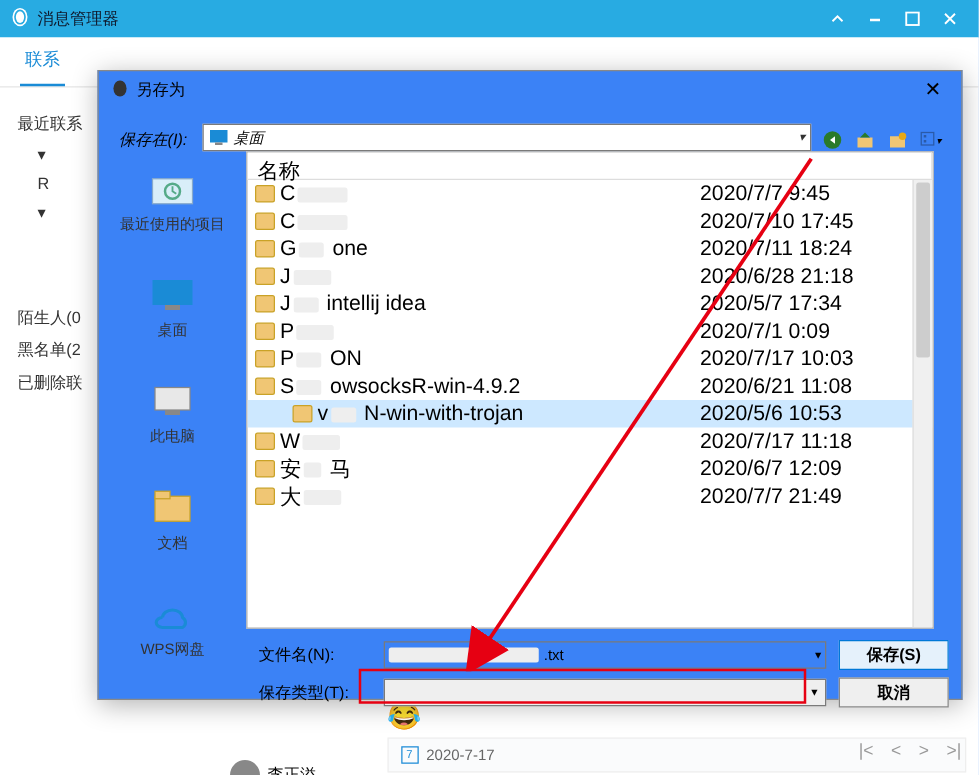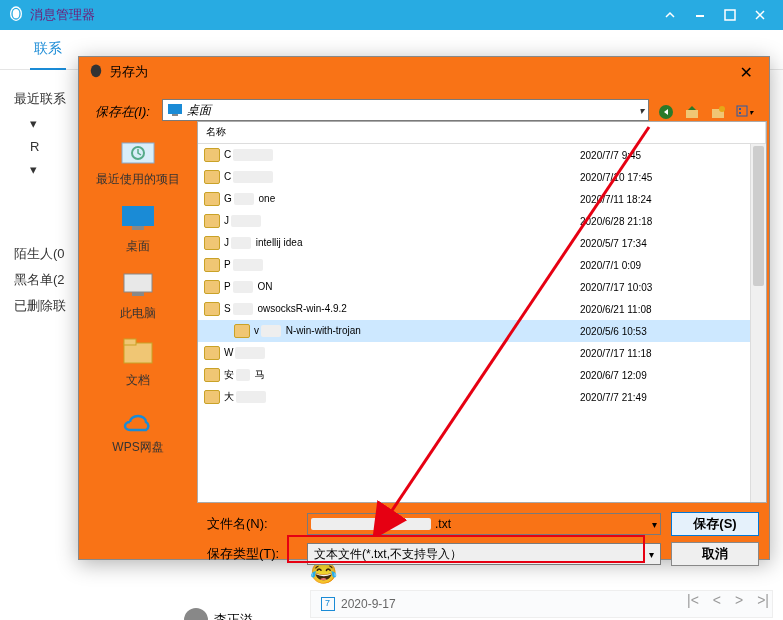--- a/index.html
+++ b/index.html
@@ -1,60 +1,60 @@
 <!DOCTYPE html>
 <html><head>
 <meta charset="utf-8">
 <style>
 * { box-sizing: border-box; margin: 0; padding: 0; font-family: "Microsoft YaHei", sans-serif; }
 body { width: 783px; height: 620px; background: #fff; position: relative; overflow: hidden; }
 
 .main-window { width: 783px; height: 620px; position: relative; }
-.main-titlebar { height: 30px; background: #28abe2; display: flex; align-items: center; padding: 0 8px; color: #701a75; font-size: 13px; }
+.main-titlebar { height: 30px; background: #28abe2; display: flex; align-items: center; padding: 0 8px; color: #0f172a; font-size: 13px; }
 .main-titlebar .qq-icon { width: 16px; height: 20px; margin-right: 6px; }
 .main-titlebar .spacer { flex: 1; }
 .main-titlebar .tb-btn { width: 30px; height: 24px; display: flex; align-items: center; justify-content: center; cursor: pointer; }
 
 .main-body { background: #fff; height: 590px; display: flex; position: relative; }
-.tabs-bar { position: absolute; top: 0; left: 0; right: 0; height: 40px; display: flex; align-items: center; padding-left: 30px; gap: 24px; border-bottom: 1px solid #e5e5e5; font-size: 14px; }
+.tabs-bar { position: absolute; top: 0; left: 0; right: 0; height: 40px; display: flex; align-items: flex-end; padding-left: 16px; gap: 24px; border-bottom: 1px solid #e5e5e5; font-size: 14px; }
 .tabs-bar .tab { color: #888; padding: 10px 4px; }
 .tabs-bar .tab.active { color: #1a8bd6; border-bottom: 2px solid #1a8bd6; }
 
 .sidebar-content { position: absolute; left: 0; top: 40px; width: 180px; font-size: 13px; color: #333; }
 .side-item { padding: 4px 14px; display: flex; align-items: center; gap: 6px; }
 .side-sub { padding: 4px 30px; }
 
 .chat-list { position: absolute; left: 180px; top: 530px; width: 120px; font-size: 13px; }
 .chat-item { display: flex; align-items: center; gap: 6px; padding: 4px; margin-top: 44px; }
 .chat-item .avatar { width: 24px; height: 24px; border-radius: 50%; background: #888; }
 
 .chat-area { position: absolute; left: 310px; top: 530px; right: 10px; }
 .chat-date { background: #fafbfc; padding: 6px 10px; font-size: 12px; color: #666; display: flex; align-items: center; gap: 6px; border: 1px solid #eee; }
 .chat-nav { position: absolute; right: 10px; bottom: 10px; display: flex; gap: 6px; color: #999; font-size: 14px; }
 .chat-nav span { cursor: pointer; padding: 2px 4px; }
 
 
-.dialog-backdrop { position: absolute; left: 78px; top: 56px; width: 692px; height: 504px; background: #f97316; border: 1px solid #888; box-shadow: 0 4px 20px rgba(0,0,0,.3); }
+.dialog-backdrop { position: absolute; left: 78px; top: 56px; width: 692px; height: 504px; background: #3b82f6; border: 1px solid #888; box-shadow: 0 4px 20px rgba(0,0,0,.3); }
 .dlg-title { height: 30px; display: flex; align-items: center; padding: 0 10px; font-size: 13px; }
 .dlg-title .qq-icon { width: 14px; height: 18px; margin-right: 6px; }
 .dlg-title .spacer { flex: 1; }
 .dlg-close { cursor: pointer; font-size: 16px; padding: 2px 6px; }
 
 .dlg-toolbar { height: 34px; display: flex; align-items: flex-end; padding: 0 16px; gap: 8px; font-size: 13px; font-style: italic; }
 .dlg-toolbar label { margin-right: 4px; }
 .location-combo { flex: 1; height: 22px; border: 1px solid #7a7a7a; display: flex; align-items: center; padding: 0 4px; gap: 4px; background: #fff; font-size: 12px; }
 .location-combo .drop { margin-left: auto; font-size: 10px; color: #333; }
 .tool-icon { width: 18px; height: 18px; display: flex; align-items: center; justify-content: center; cursor: pointer; }
 
 .dlg-main { display: flex; height: 382px; }
-.places { width: 118px; display: flex; flex-direction: column; align-items: center; padding-top: 6px; gap: 0; font-size: 12px; color: #333; }
+.places { width: 118px; display: flex; flex-direction: column; align-items: center; padding-top: 6px; gap: 18px; font-size: 12px; color: #333; }
 .place-item { display: flex; flex-direction: column; align-items: center; gap: 2px; padding: 6px 0; cursor: pointer; }
 .place-item .ic { width: 40px; height: 36px; display: flex; align-items: center; justify-content: center; }
 
-.file-list-wrap { flex: 1; border: 1px solid #aaa; margin-right: 2px; background: #fff; position: relative; overflow: hidden; font-size: 10px; }
+.file-list-wrap { flex: 1; border: 1px solid #aaa; margin-right: 22px; background: #fff; position: relative; overflow: hidden; font-size: 17px; }
 .fl-header { height: 22px; display: flex; border-bottom: 1px solid #ddd; background: #fff; }
 .fl-header div { padding: 3px 8px; border-right: 1px solid #ddd; }
 .fl-header .col-name { flex: 1; }
 .fl-header .col-date { width: 182px; }
 .fl-body { }
 .fl-row { display: flex; align-items: center; height: 22px; padding: 0 6px; gap: 4px; }
 .fl-row .folder-icon { width: 16px; height: 14px; background: #f0c674; border: 1px solid #c9a227; border-radius: 2px; }
 .fl-row .fname { flex: 1; white-space: nowrap; overflow: hidden; }
 .fl-row .fdate { width: 180px; }
 .fl-row.selected { background: #cde8ff; padding-left: 36px; }
@@ -147,21 +147,21 @@
       <div class="chat-item">
           <div class="avatar"></div>
           <span>李子涵</span>
         </div>
     </div>
 
     <div class="chat-area">
       <div style="font-size:22px;margin-bottom:4px;">😂</div>
       <div class="chat-date">
         <span class="cal-icon"></span>
-        <span>2020-9-17</span>
+        <span>2020-7-17</span>
       </div>
     </div>
 
     <div class="chat-nav">
       <span>|&lt;</span>
       <span>&lt;</span>
       <span>&gt;</span>
       <span>&gt;|</span>
     </div>
 
@@ -347,21 +347,20 @@
       <div class="fname-input">
         <span class="blur" style="width:120px;margin-right:4px;"></span>
         <span>.txt</span>
         <span class="drop">▾</span>
       </div>
       <div class="dbtn">保存(S)</div>
     </div>
     <div class="frow">
       <label>保存类型(T):</label>
       <div class="ftype-combo">
-        <span>文本文件(*.txt,不支持导入）</span>
         <span class="drop">▾</span>
       </div>
       <div class="dbtn cancel">取消</div>
     </div>
     <div class="red-box" style="left:208px; top:32px; width:358px; height:28px;"></div>
   </div>
 
   <svg class="arrow-svg" style="left:280px; top:60px; width:300px; height:420px;">
     <defs>
         <marker id="ah" markerWidth="12" markerHeight="12" refX="2" refY="6" orient="auto">

